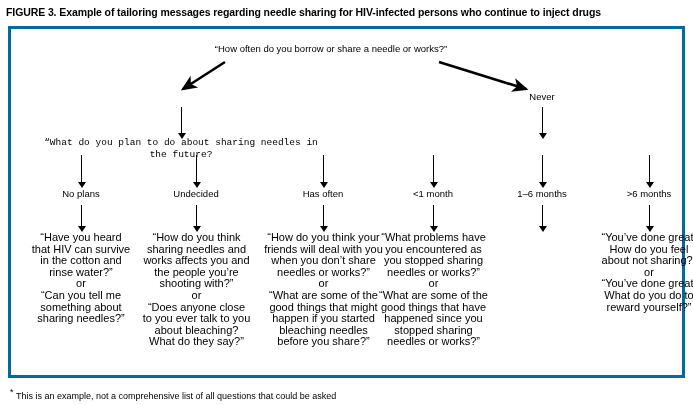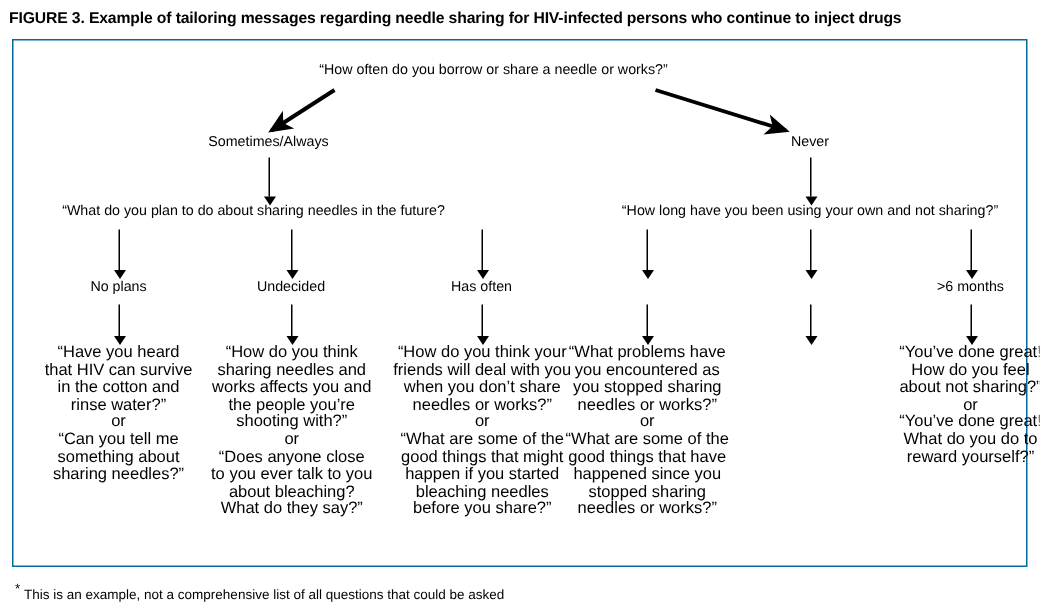--- a/index.html
+++ b/index.html
@@ -29,21 +29,21 @@
     white-space: nowrap;
   }
 
   
   #chart-frame {
     position: absolute;
     left: 8px;
     top: 26px;
     width: 677px;
     height: 352px;
-    border: 1px solid #0369a1;
+    border: 3px solid #0369a1;
     box-sizing: border-box;
     background: #ffffff;
   }
 
   
   #footnote {
     position: absolute;
     left: 10px;
     top: 386px;
     font-size: 9px;
@@ -131,43 +131,43 @@
       <marker id="ah" markerWidth="7" markerHeight="7" refX="5.2" refY="3.1" orient="auto" markerUnits="strokeWidth">
         <path d="M0,0.4 L6.2,3.1 L0,5.8 L1.6,3.1 z" fill="#000000"></path>
       </marker>
     </defs>
     <line x1="214" y1="33" x2="172" y2="60" stroke="#000000" stroke-width="2.6" marker-end="url(#ah)"></line>
     <line x1="428" y1="33" x2="515" y2="60" stroke="#000000" stroke-width="2.6" marker-end="url(#ah)"></line>
   </svg>
 
   <div class="node root-q" style="left:155px; top:14px; width:330px;">“How often do you borrow or share a needle or works?”</div>
 
-  <div class="node branch-label" style="left:105px; top:62px; width:130px;">Sometimes/Always</div>
 
   <div class="node branch-label" style="left:478px; top:62px; width:106px;">Never</div>
 
   <div class="v-arrow" style="left:170px; top:78px; height:26px;"></div>
   <div class="v-arrow" style="left:531px; top:78px; height:26px;"></div>
 
-  <div class="node sub-q" style="left:14px; top:108px; width:292px;">“What do you plan to do about sharing needles in the future?</div>
-
-  <div class="node sub-q" style="left:385px; top:108px; width:292px;">“How long have you been using your own and not sharing?”</div>
+  <div class="node sub-q" style="left:24px; top:108px; width:292px;font-family:Liberation Mono, monospace;">“What do you plan to do about sharing needles in the future?</div>
+
 
   <div class="v-arrow" style="left:70px;  top:126px; height:27px;"></div>
   <div class="v-arrow" style="left:185px; top:126px; height:27px;"></div>
   <div class="v-arrow" style="left:312px; top:126px; height:27px;"></div>
 
   <div class="v-arrow" style="left:422px; top:126px; height:27px;"></div>
   <div class="v-arrow" style="left:531px; top:126px; height:27px;"></div>
   <div class="v-arrow" style="left:638px; top:126px; height:27px;"></div>
 
   <div class="node cat-label" style="left:20px;  top:159px; width:100px;">No plans</div>
   <div class="node cat-label" style="left:135px; top:159px; width:100px;">Undecided</div>
   <div class="node cat-label" style="left:262px; top:159px; width:100px;">Has often</div>
 
+  <div class="node cat-label" style="left:372px; top:159px; width:100px;">&lt;1 month</div>
+  <div class="node cat-label" style="left:481px; top:159px; width:100px;">1–6 months</div>
   <div class="node cat-label" style="left:588px; top:159px; width:100px;">&gt;6 months</div>
 
   <div class="v-arrow" style="left:70px;  top:176px; height:21px;"></div>
   <div class="v-arrow" style="left:185px; top:176px; height:21px;"></div>
   <div class="v-arrow" style="left:312px; top:176px; height:21px;"></div>
   <div class="v-arrow" style="left:422px; top:176px; height:21px;"></div>
   <div class="v-arrow" style="left:531px; top:176px; height:21px;"></div>
   <div class="v-arrow" style="left:638px; top:176px; height:21px;"></div>
 
   <div class="node leaf" style="left:8px;   top:203px; width:124px;">“Have you heard

